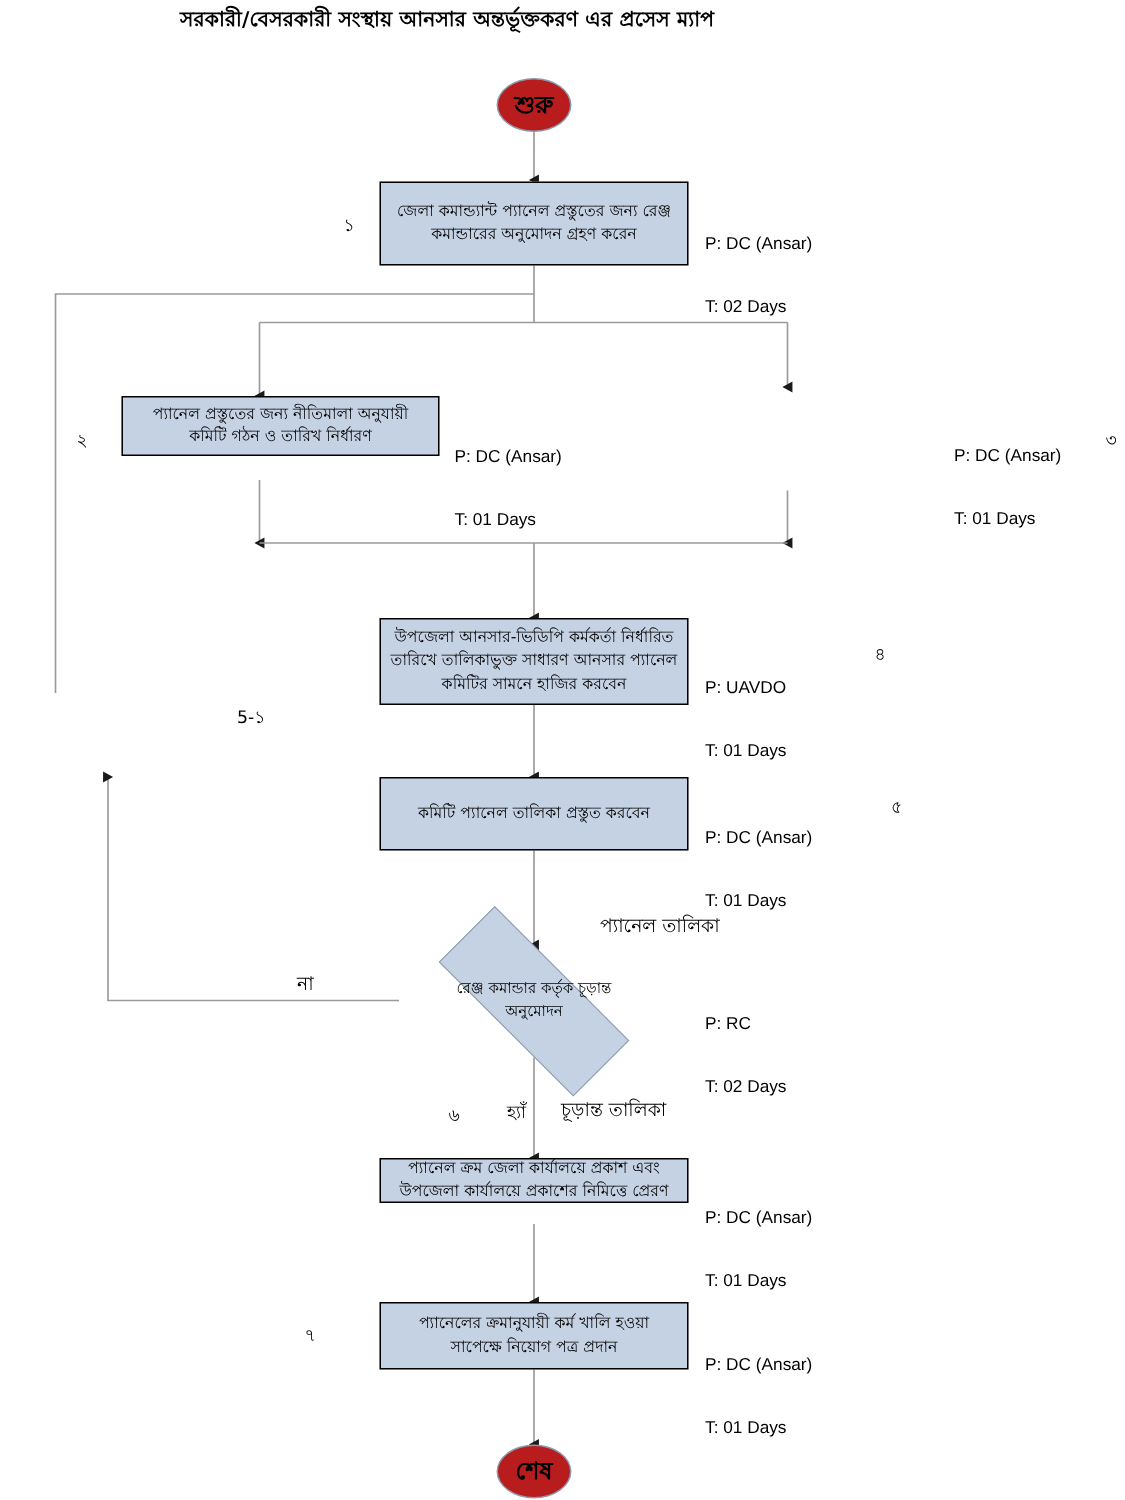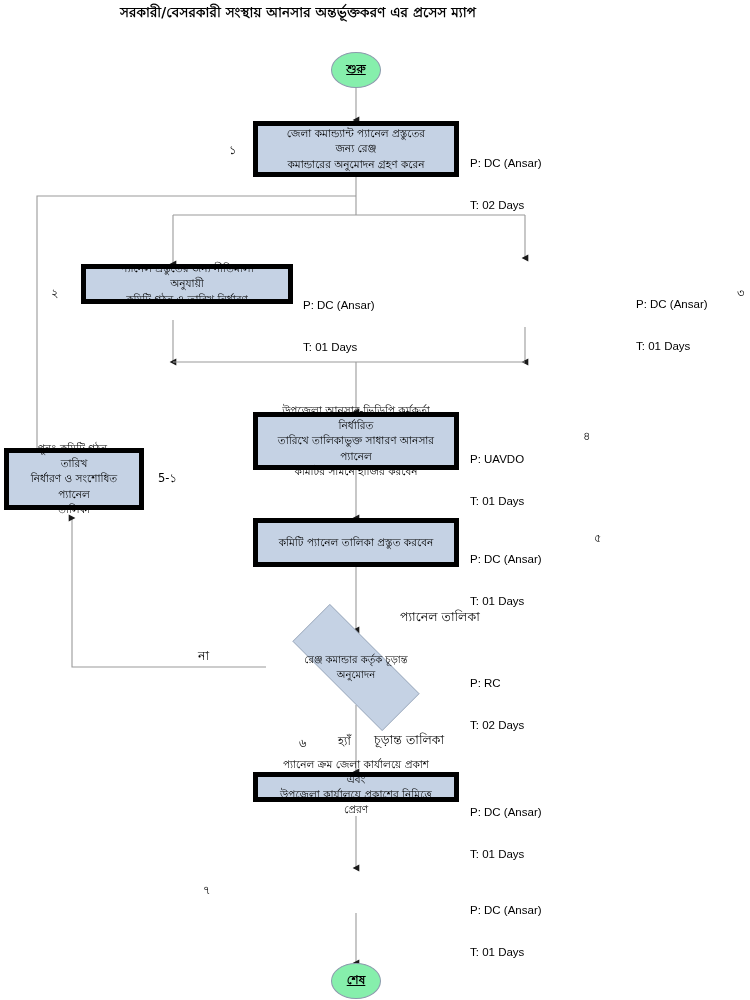--- a/index.html
+++ b/index.html
@@ -32,46 +32,45 @@
     font-weight: 700;
     font-family: "DejaVu Sans", "Liberation Sans", sans-serif;
     letter-spacing: 0.1px;
   }
 
   
   .node {
     position: absolute;
     box-sizing: border-box;
     background: #c5d2e4;
-    border: 5px solid #000000;
+    border: 1px solid #000000;
     display: flex;
     align-items: center;
     justify-content: center;
     text-align: center;
     font-family: "DejaVu Sans", "Liberation Sans", sans-serif;
     font-size: 10.5px;
     line-height: 1.45;
-    padding: 3px 19px;
+    padding: 3px 5px;
   }
   .node span { display: block; width: 100%; }
 
   
   .terminator {
     position: absolute;
     box-sizing: border-box;
     border-radius: 50%;
-    background: #86efac;
+    background: #b91c1c;
     border: 1px solid #8d9aad;
     display: flex;
     align-items: center;
     justify-content: center;
     font-family: "DejaVu Sans", "Liberation Sans", sans-serif;
-    font-size: 12px;
+    font-size: 16px;
     font-weight: 700;
-    text-decoration: underline;
   }
 
   
   .decision {
     position: absolute;
     box-sizing: border-box;
   }
   .decision .dshape {
     position: absolute;
     left: 0; top: 0; right: 0; bottom: 0;
@@ -218,27 +217,20 @@
 
   <div class="node" style="left:253px; top:518px; width:206px; height:49px;">
     <span>কমিটি প্যানেল তালিকা প্রস্তুত করবেন</span>
   </div>
   <div class="meta" style="left:470px; top:524px;">
     <div>P: DC (Ansar)</div>
     <div>T: 01 Days</div>
   </div>
   <div class="tag" style="left:594px; top:530px;">৫</div>
 
-  <div class="node" style="left:4px; top:448px; width:140px; height:62px;">
-    <span>
-      <span>পুনঃ  কমিটি গঠন, তারিখ</span>
-      <span>নির্ধারণ ও সংশোধিত প্যানেল</span>
-      <span>তালিকা</span>
-    </span>
-  </div>
   <div class="tag" style="left:158px; top:470px;">5-১</div>
 
   <div class="decision" style="left:266px; top:630px; width:180px; height:75px;">
     <div class="dshape"></div>
     <div class="dtext">
       <span>
         <span>রেঞ্জ কমান্ডার কর্তৃক চূড়ান্ত</span><br>
         <span>অনুমোদন</span>
       </span>
     </div>
@@ -257,20 +249,26 @@
     <span>
       <span>প্যানেল ক্রম জেলা কার্যালয়ে প্রকাশ এবং</span>
       <span>উপজেলা কার্যালয়ে প্রকাশের নিমিত্তে প্রেরণ</span>
     </span>
   </div>
   <div class="meta" style="left:470px; top:777px;">
     <div>P: DC (Ansar)</div>
     <div>T: 01 Days</div>
   </div>
 
+  <div class="node" style="left:253px; top:868px; width:206px; height:45px;">
+    <span>
+      <span>প্যানেলের ক্রমানুযায়ী কর্ম খালি হওয়া</span>
+      <span>সাপেক্ষে নিয়োগ পত্র প্রদান</span>
+    </span>
+  </div>
   <div class="meta" style="left:470px; top:875px;">
     <div>P: DC (Ansar)</div>
     <div>T: 01 Days</div>
   </div>
   <div class="tag" style="left:203px; top:882px;">৭</div>
 
   <div class="terminator" style="left:331px; top:963px; width:50px; height:36px;">
     <span>শেষ</span>
   </div>
 

